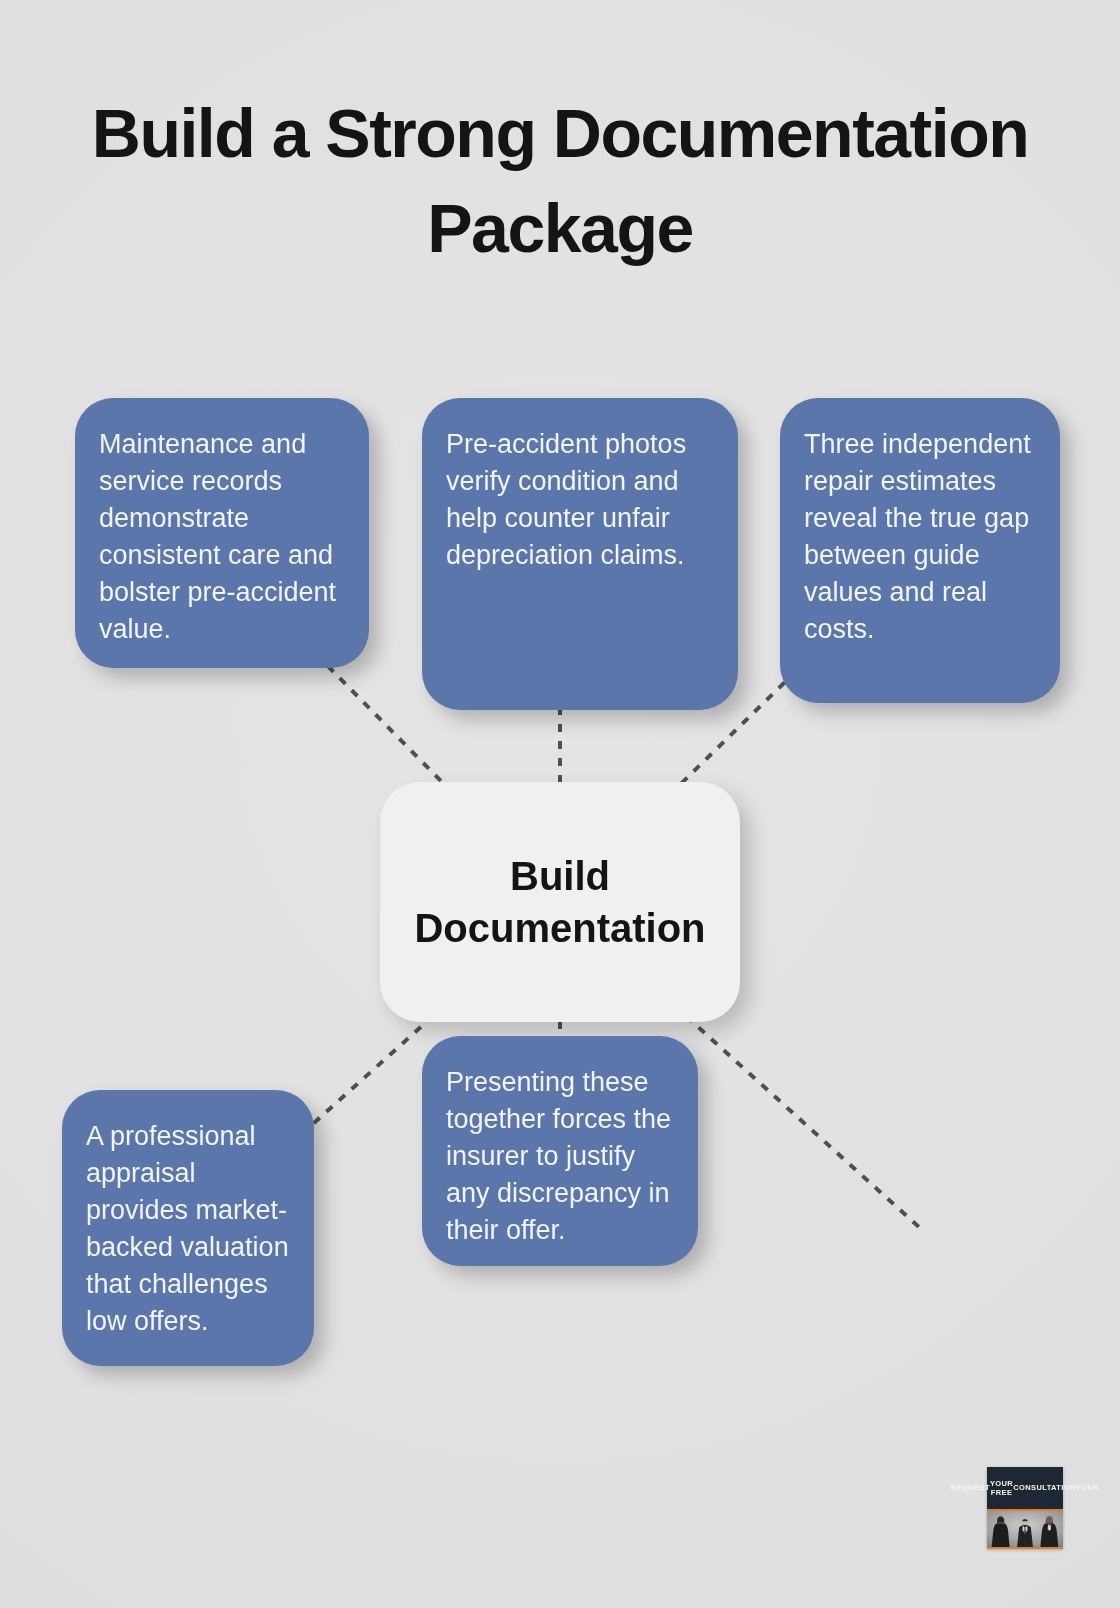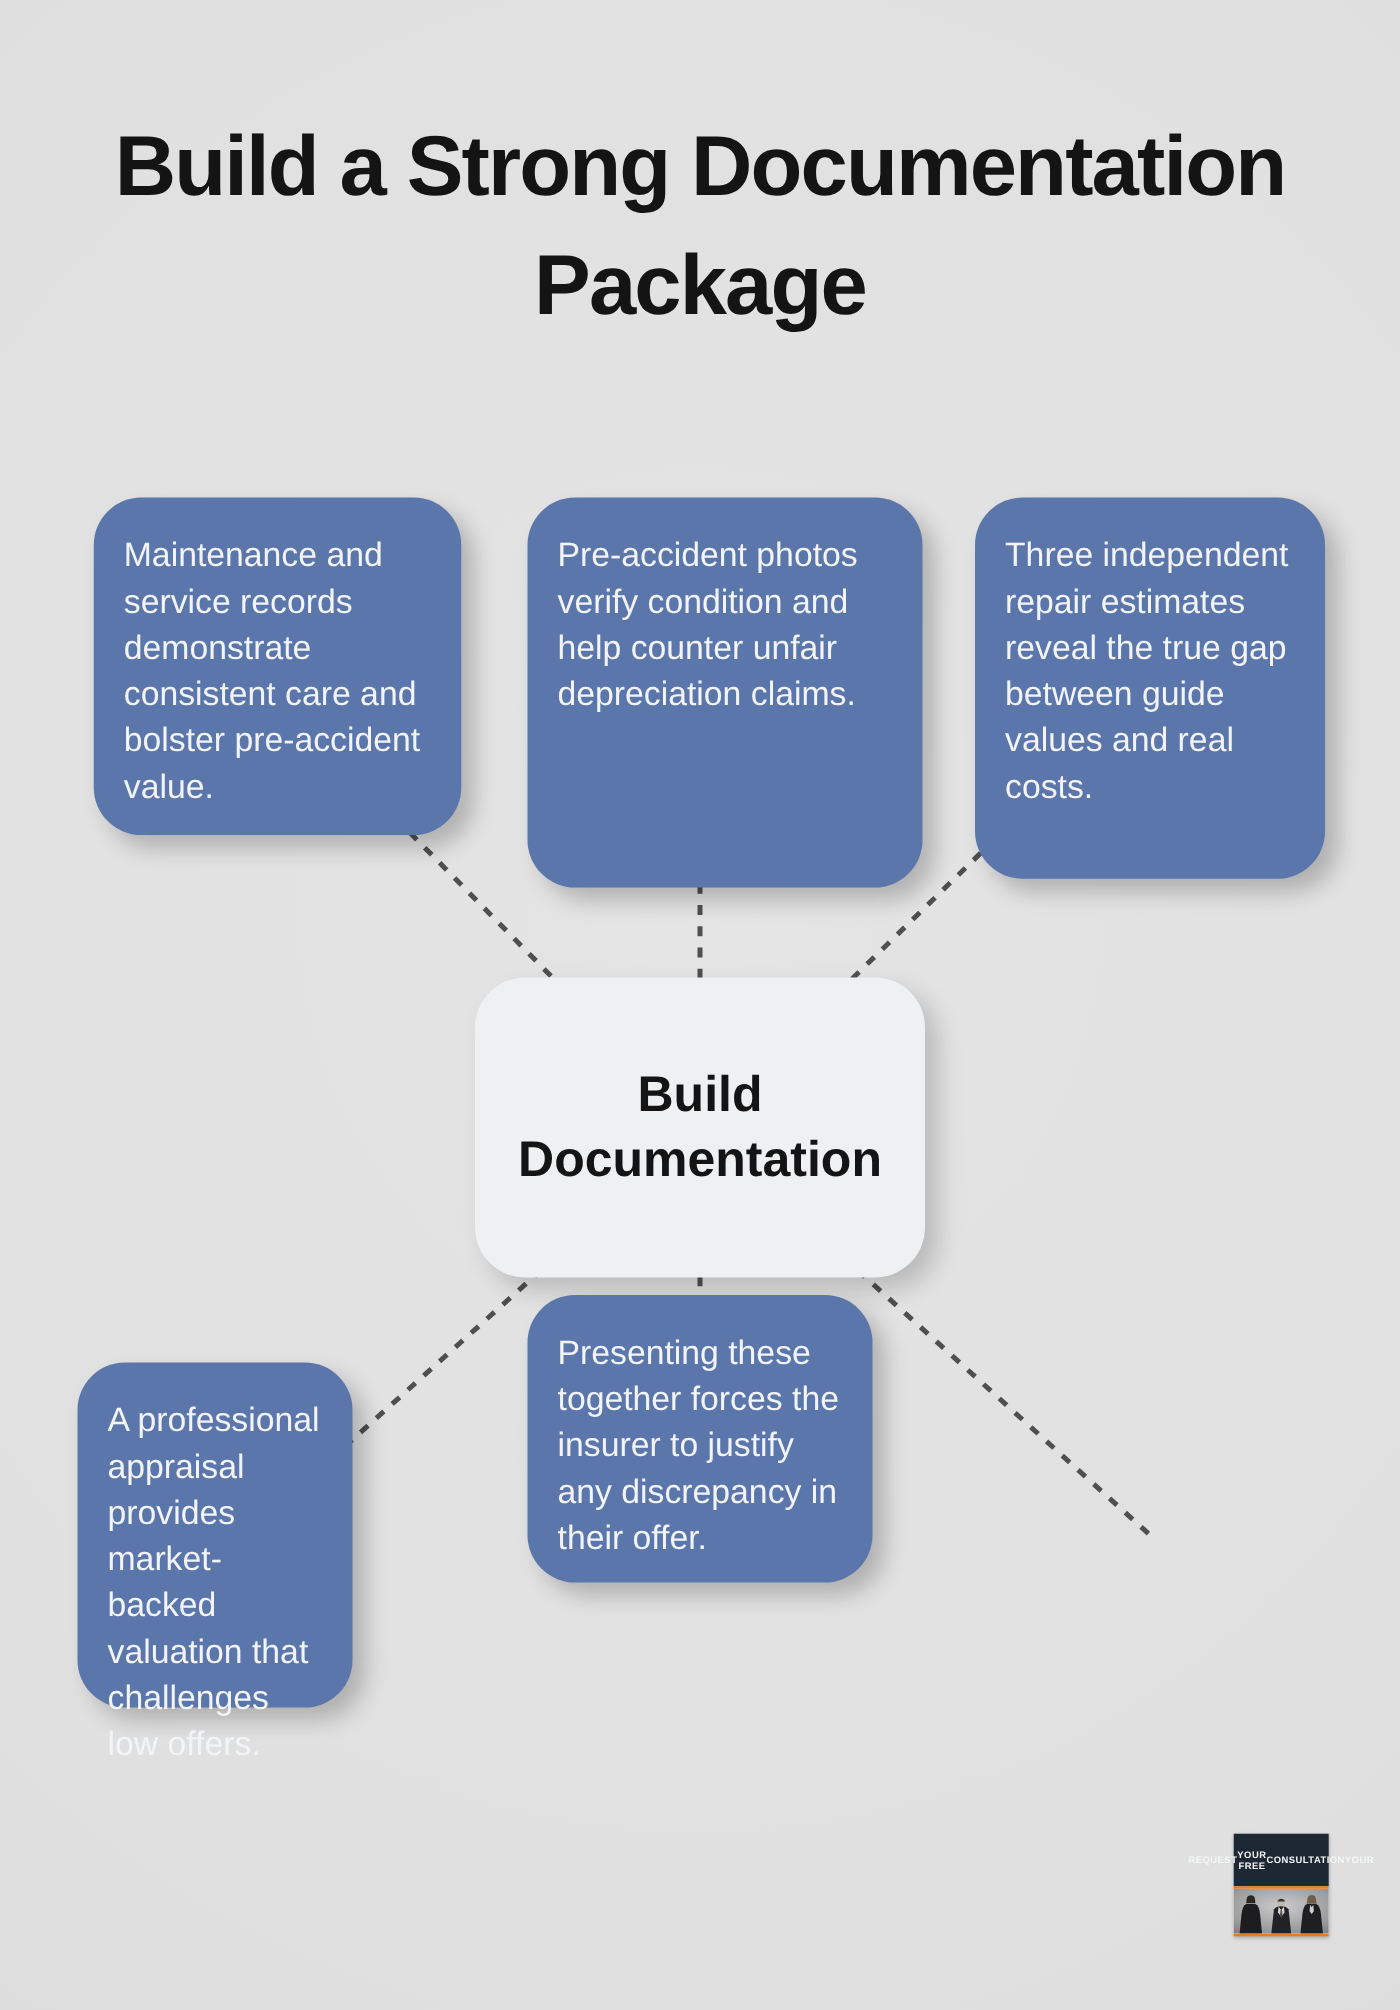--- a/index.html
+++ b/index.html
@@ -54,21 +54,21 @@
     color:var(--node-text);
     font-size:27px;
     line-height:37px;
     padding:28px 20px 22px 24px;
     box-shadow:10px 10px 18px rgba(0,0,0,0.22);
     z-index:2;
   }
   .card-tl{left:62px;  top:398px;  width:294px; height:270px;margin-left:13px;}
   .card-tm{left:422px; top:398px;  width:316px; height:312px;}
   .card-tr{left:780px; top:398px;  width:280px; height:305px; padding-right:22px;}
-  .card-bl{left:62px;  top:1090px; width:220px; height:276px;}
+  .card-bl{left:62px;  top:1090px; width:252px; height:276px;}
   .card-bm{left:422px; top:1036px; width:276px; height:230px;}
   .card-br{left:780px; top:1090px; width:280px; height:276px; padding-right:34px;}
   .center-node{
     position:absolute;
     left:380px;top:782px;width:360px;height:240px;
     background:var(--center-bg);
     border-radius:40px;
     box-shadow:10px 10px 20px rgba(0,0,0,0.18);
     display:flex;align-items:center;justify-content:center;
     text-align:center;

